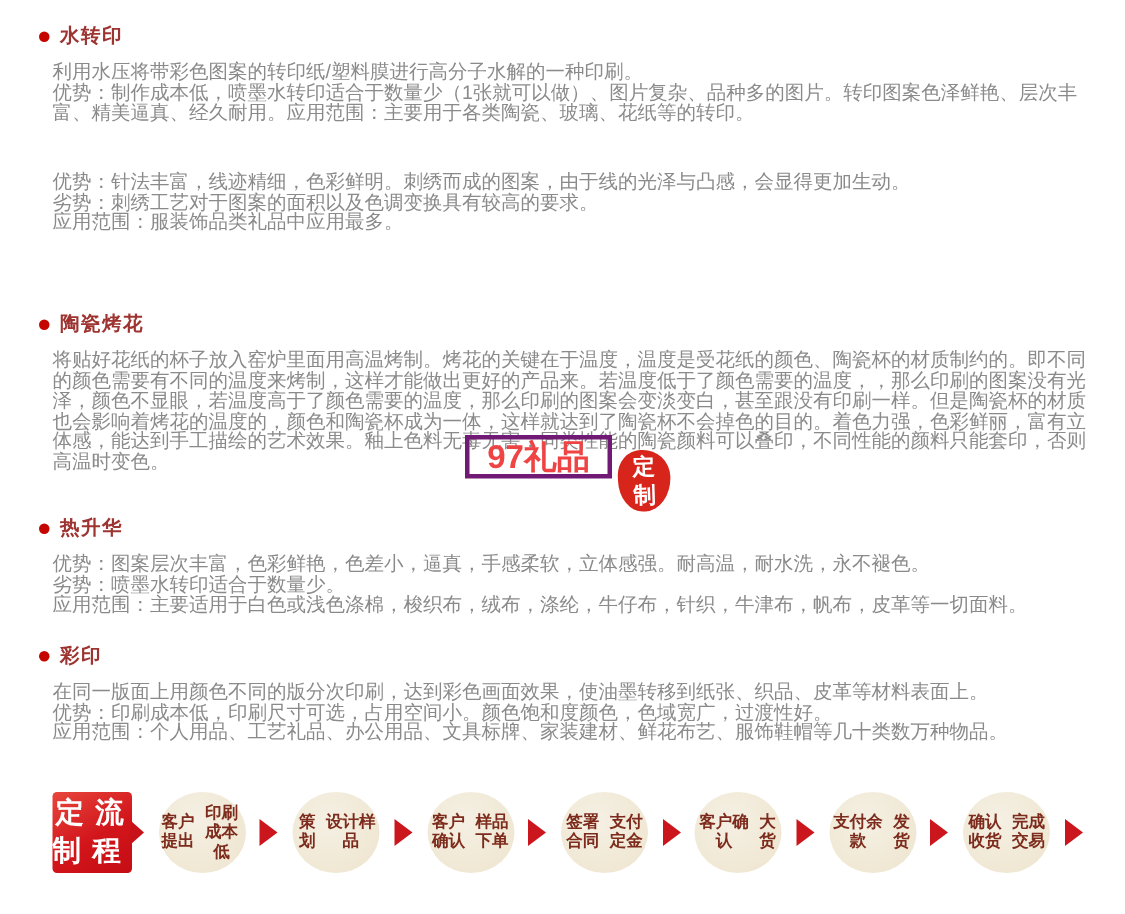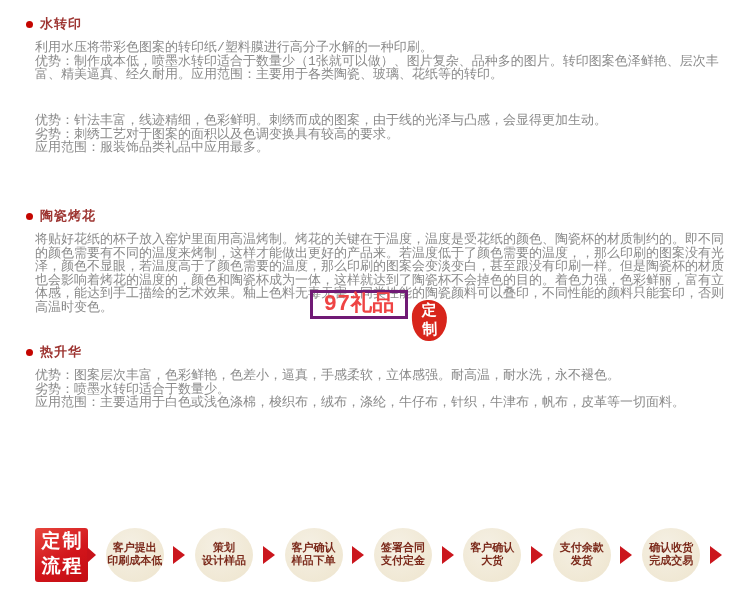--- a/index.html
+++ b/index.html
@@ -1,18 +1,18 @@
 <!DOCTYPE html>
 <html><head>
 <meta charset="utf-8">
 <style>
   html,body { margin:0; padding:0; background:#fff; }
   .page {
     position:relative; width:750px; height:609px; background:#ffffff;
-    font-family:Liberation Mono, monospace; overflow:hidden;
+    font-family:Liberation Sans, sans-serif; overflow:hidden;
   }
   .section { position:absolute; left:26px; right:22px; }
   .sec-head { display:flex; align-items:center; gap:7px; }
   .bullet { width:7px; height:7px; border-radius:50%; background:#c40500; flex:0 0 auto; }
   .sec-title { font-size:13px; font-weight:bold; color:#9d3431; letter-spacing:1px; }
   .sec-body { margin:8px 0 0 9px; font-size:13px; line-height:13.5px; color:#8a8a8a; }
   .sec-body .line { margin:0; }
 
   
   .wm-brand {
@@ -32,32 +32,32 @@
   
   .flow {
     position:absolute; left:35px; top:528px; width:687px;
     display:flex; align-items:center; justify-content:space-between;
   }
   .flow-label-wrap { display:flex; align-items:center; flex:0 0 auto; }
   .flow-label {
     width:53px; height:54px; border-radius:3px;
     background:linear-gradient(150deg,#e7463d 0%,#d2151b 55%,#c40d13 100%);
     color:#ffffff; font-weight:bold; font-size:19px; line-height:25px;
-    display:flex; flex-direction:column; align-items:center; justify-content:center;
+    display:flex; flex-direction:row; align-items:center; justify-content:center;
     letter-spacing:2px; text-indent:2px;
   }
   .flow-pointer {
     width:0; height:0; margin-left:-1px;
     border-top:8px solid transparent; border-bottom:8px solid transparent;
     border-left:9px solid #c8121a;
   }
   .flow-step {
     width:58px; height:54px; border-radius:50%; flex:0 0 auto;
     background:radial-gradient(ellipse at 42% 35%, #f5f0e4 0%, #f0e8d4 70%, #ece3cc 100%);
-    display:flex; flex-direction:column; align-items:center; justify-content:center;
+    display:flex; flex-direction:row; align-items:center; justify-content:center;
     color:#7c2b1c; font-size:11px; font-weight:bold; line-height:13px; text-align:center;
   }
   .flow-arrow {
     width:0; height:0; flex:0 0 auto;
     border-top:9px solid transparent; border-bottom:9px solid transparent;
     border-left:12px solid #cb161d;
   }
 </style>
 </head>
 <body>
@@ -98,20 +98,31 @@
       <span class="bullet"></span>
       <span class="sec-title">热升华</span>
     </div>
     <div class="sec-body">
       <div class="line">优势：图案层次丰富，色彩鲜艳，色差小，逼真，手感柔软，立体感强。耐高温，耐水洗，永不褪色。</div>
       <div class="line">劣势：喷墨水转印适合于数量少。</div>
       <div class="line">应用范围：主要适用于白色或浅色涤棉，梭织布，绒布，涤纶，牛仔布，针织，牛津布，帆布，皮革等一切面料。</div>
     </div>
   </div>
 
+  <div class="section" style="top:428px">
+    <div class="sec-head">
+      <span class="bullet"></span>
+      <span class="sec-title">彩印</span>
+    </div>
+    <div class="sec-body">
+      <div class="line">在同一版面上用颜色不同的版分次印刷，达到彩色画面效果，使油墨转移到纸张、织品、皮革等材料表面上。</div>
+      <div class="line">优势：印刷成本低，印刷尺寸可选，占用空间小。颜色饱和度颜色，色域宽广，过渡性好。</div>
+      <div class="line">应用范围：个人用品、工艺礼品、办公用品、文具标牌、家装建材、鲜花布艺、服饰鞋帽等几十类数万种物品。</div>
+    </div>
+  </div>
 
   <div class="wm-brand">97礼品</div>
   <div class="wm-seal">
     <div>定</div>
     <div>制</div>
   </div>
 
   <div class="flow">
     <div class="flow-label-wrap">
       <div class="flow-label">

